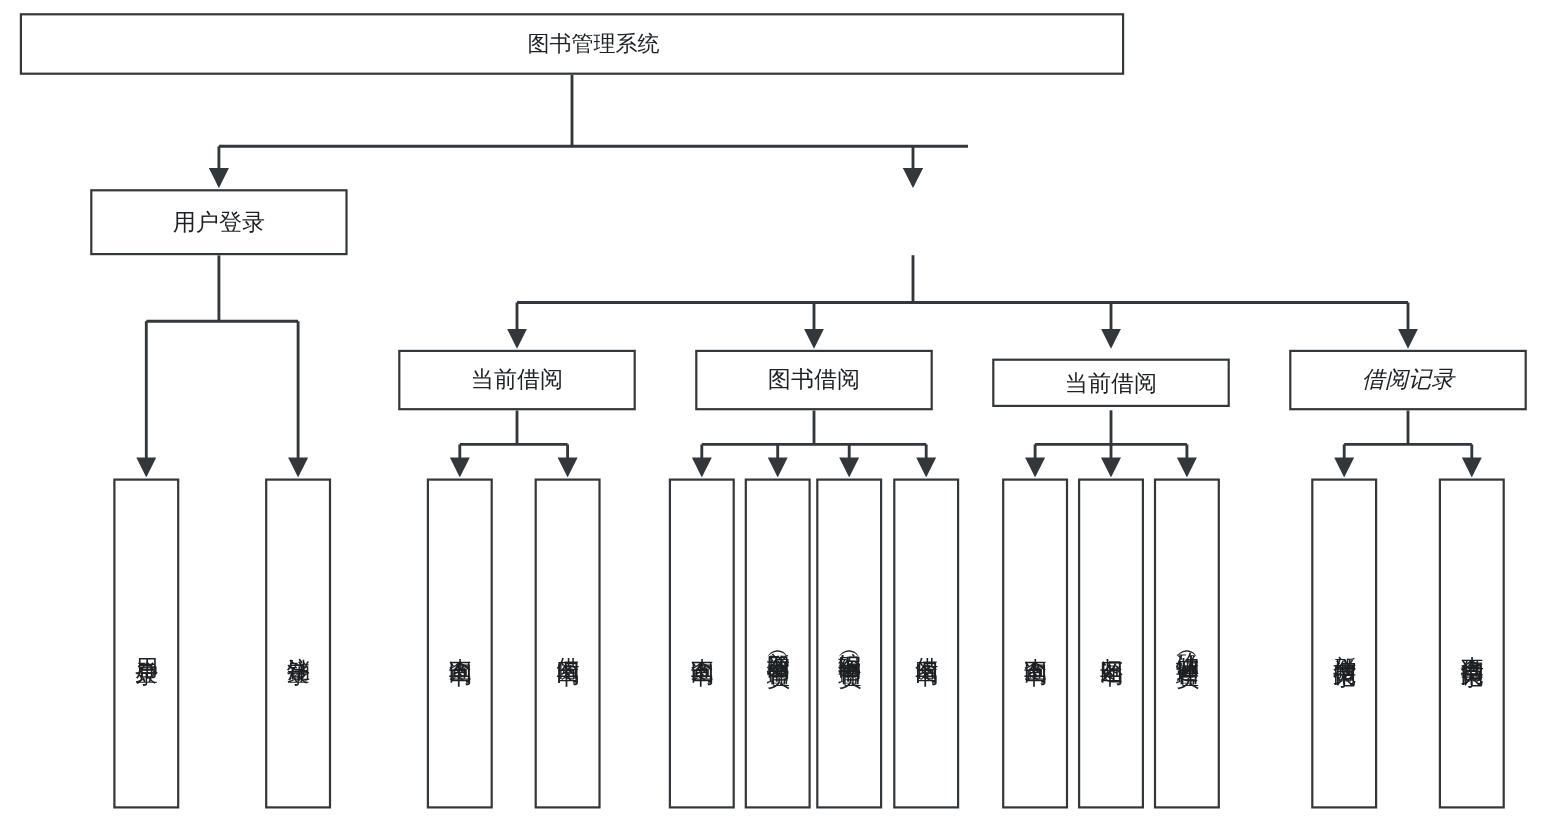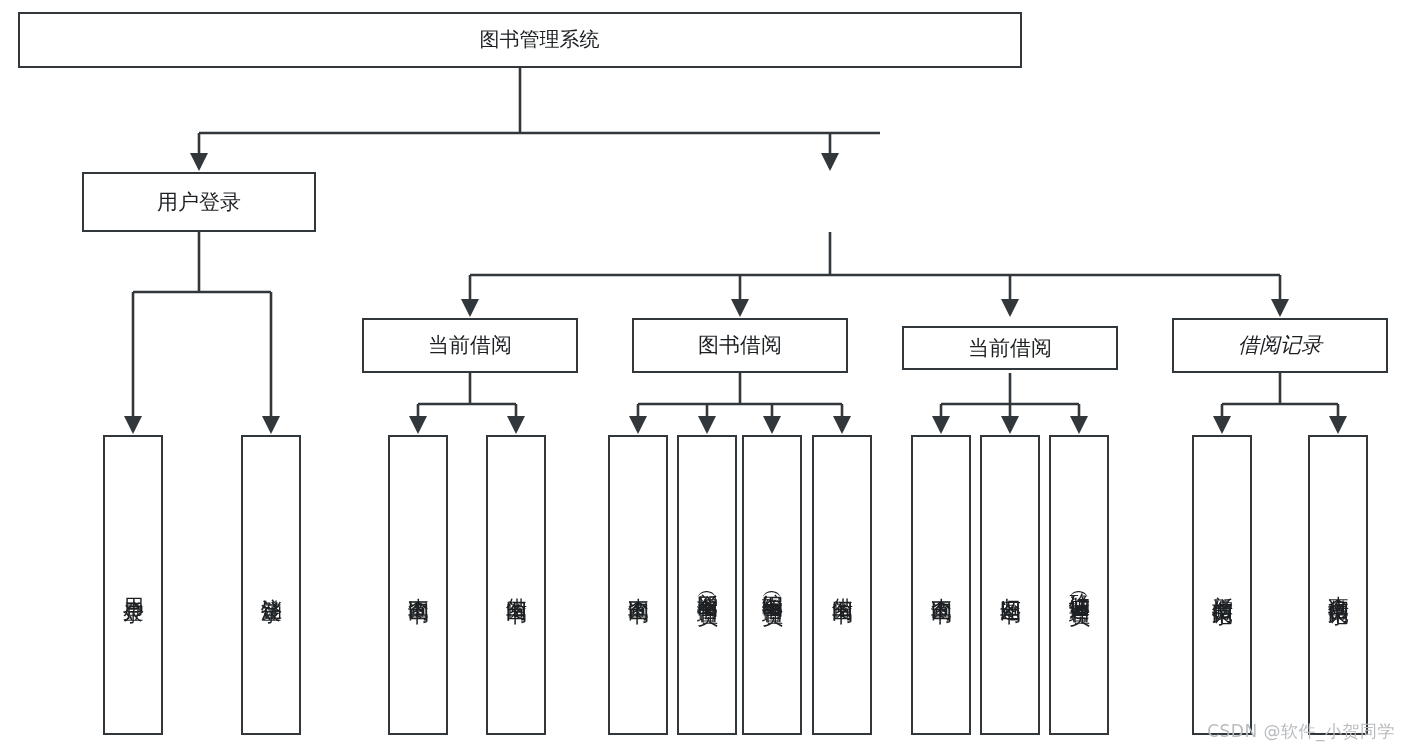--- a/index.html
+++ b/index.html
@@ -182,15 +182,14 @@
     <span class="vtext">确认归还（管理员）</span>
   </div>
 
   <div class="node leaf" style="left:1192px;top:435px;width:60px;height:300px;">
     <span class="vtext">新增借阅记录</span>
   </div>
   <div class="node leaf" style="left:1308px;top:435px;width:60px;height:300px;">
     <span class="vtext">查询借阅记录</span>
   </div>
 
-  <div class="watermark">CSDN @软件_小贺同学</div>
 
 </div>
 
 </body></html>

